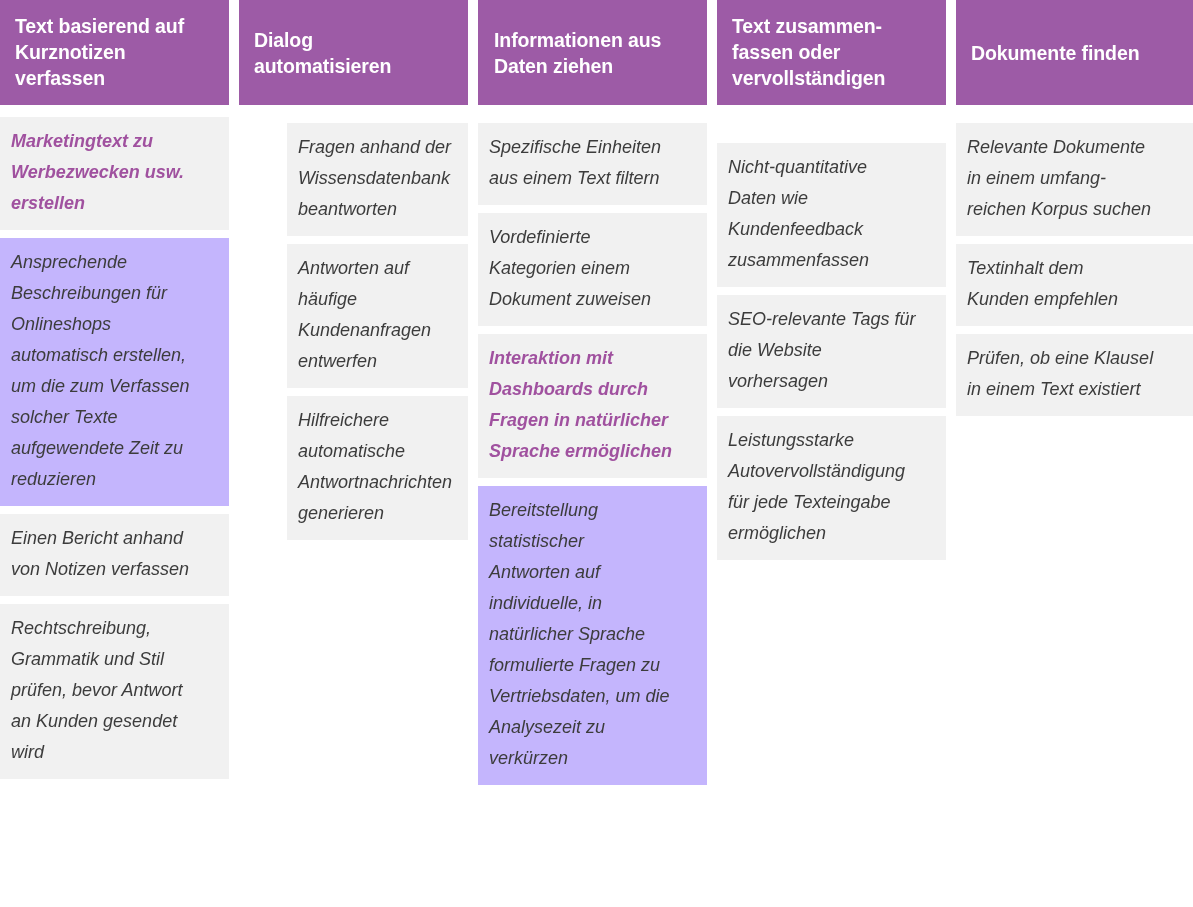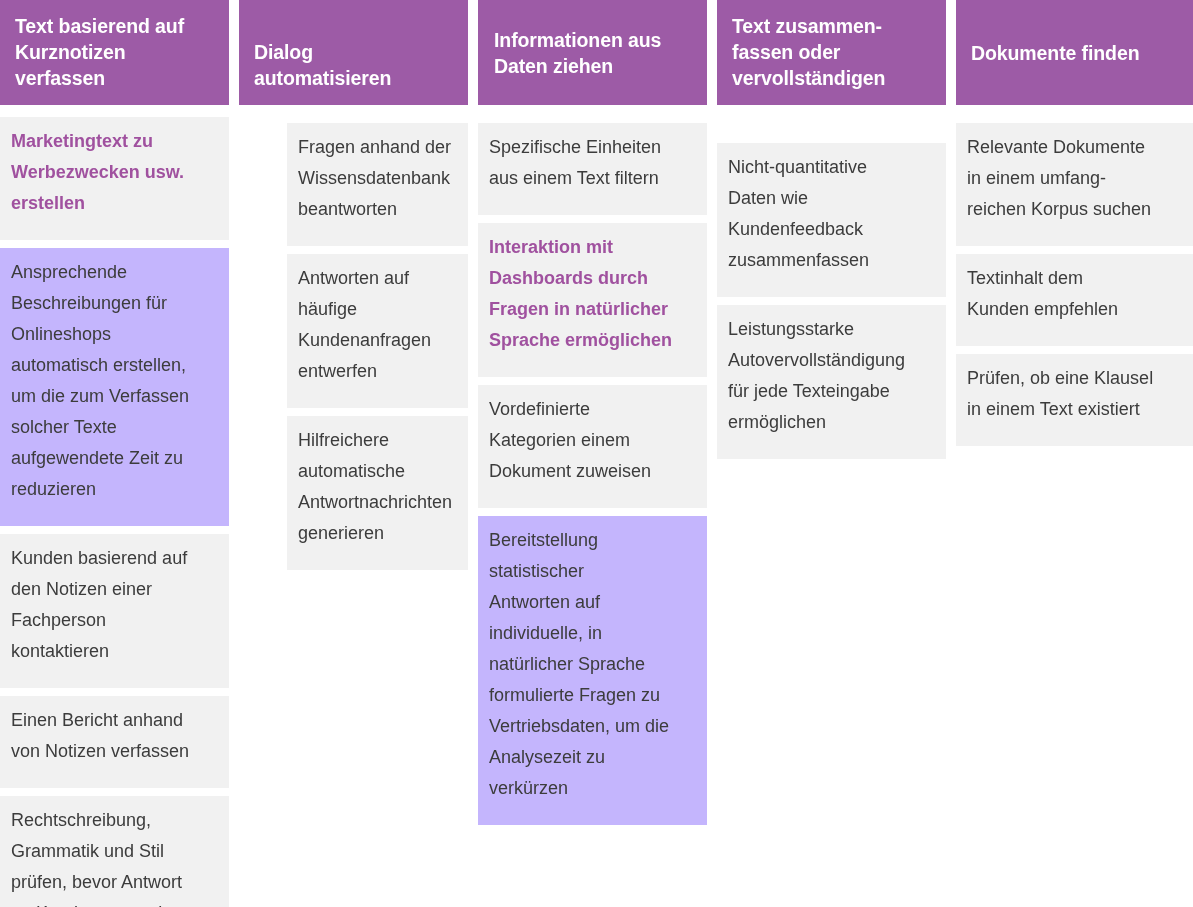--- a/index.html
+++ b/index.html
@@ -48,36 +48,37 @@
     display: flex;
     flex-direction: column;
     gap: 8px;
     padding-top: 11px;
   }
   .card {
     background: #f1f1f1;
     color: #3c3c3c;
     font-size: 18px;
     line-height: 31px;
-    padding: 9px 13px 21px 11px;
+    padding: 9px 13px 11px 11px;
     box-sizing: border-box;
     white-space: pre-line;
+    font-style: italic;
   }
   .card.accent-purple {
     background: #f1f1f1;
     color: #a0519f;
     font-weight: bold;
   }
   .card.accent-blue {
     background: #c4b5fd;
     color: #3c3c3c;
   }
   
   .column.c1 .col-header { min-height: 105px; align-items: flex-end; padding-top: 9px;}
-  .column.c2 .col-header { align-items: flex-end; }
+  .column.c2 .col-header { align-items: center; }
   .column.c3 .col-header { align-items: center; padding-left: 16px; }
   .column.c4 .col-header { align-items: flex-end; padding-top: 10px; }
   .column.c5 .col-header { align-items: center; }
   .column.c1 .cards { padding-top: 12px; }
   .column.c2 .cards { padding-top: 18px; margin-left: 48px; }
   .column.c3 .cards { padding-top: 18px; }
   .column.c4 .cards { padding-top: 18px; margin-top: 20px; }
   .column.c5 .cards { padding-top: 18px; }
   .column.c1 { margin-left: 0px; }
   .column.c5 { width: 238px; flex: 0 0 238px; }
@@ -97,24 +98,20 @@
 Werbezwecken usw.
 erstellen</div>
         <div class="card accent-blue">Ansprechende
 Beschreibungen für
 Onlineshops
 automatisch erstellen,
 um die zum Verfassen
 solcher Texte
 aufgewendete Zeit zu
 reduzieren</div>
-        <div class="card">Kunden basierend auf
-den Notizen einer
-Fachperson
-kontaktieren</div>
         <div class="card">Einen Bericht anhand
 von Notizen verfassen</div>
         <div class="card">Rechtschreibung,
 Grammatik und Stil
 prüfen, bevor Antwort
 an Kunden gesendet
 wird</div>
       </div>
     </div>
     <div class="column c2">
@@ -136,27 +133,27 @@
       </div>
     </div>
     <div class="column c3">
       <div class="col-header">
         <span class="hdr-text">Informationen aus
 Daten ziehen</span>
       </div>
       <div class="cards">
         <div class="card">Spezifische Einheiten
 aus einem Text filtern</div>
+        <div class="card">Vordefinierte
+Kategorien einem
+Dokument zuweisen</div>
         <div class="card accent-purple">Interaktion mit
 Dashboards durch
 Fragen in natürlicher
 Sprache ermöglichen</div>
-        <div class="card">Vordefinierte
-Kategorien einem
-Dokument zuweisen</div>
         <div class="card accent-blue">Bereitstellung
 statistischer
 Antworten auf
 individuelle, in
 natürlicher Sprache
 formulierte Fragen zu
 Vertriebsdaten, um die
 Analysezeit zu
 verkürzen</div>
       </div>
@@ -165,20 +162,23 @@
       <div class="col-header">
         <span class="hdr-text">Text zusammen-
 fassen oder
 vervollständigen</span>
       </div>
       <div class="cards">
         <div class="card">Nicht-quantitative
 Daten wie
 Kundenfeedback
 zusammenfassen</div>
+        <div class="card">SEO-relevante Tags für
+die Website
+vorhersagen</div>
         <div class="card">Leistungsstarke
 Autovervollständigung
 für jede Texteingabe
 ermöglichen</div>
       </div>
     </div>
     <div class="column c5">
       <div class="col-header">
         <span class="hdr-text">Dokumente finden</span>
       </div>

